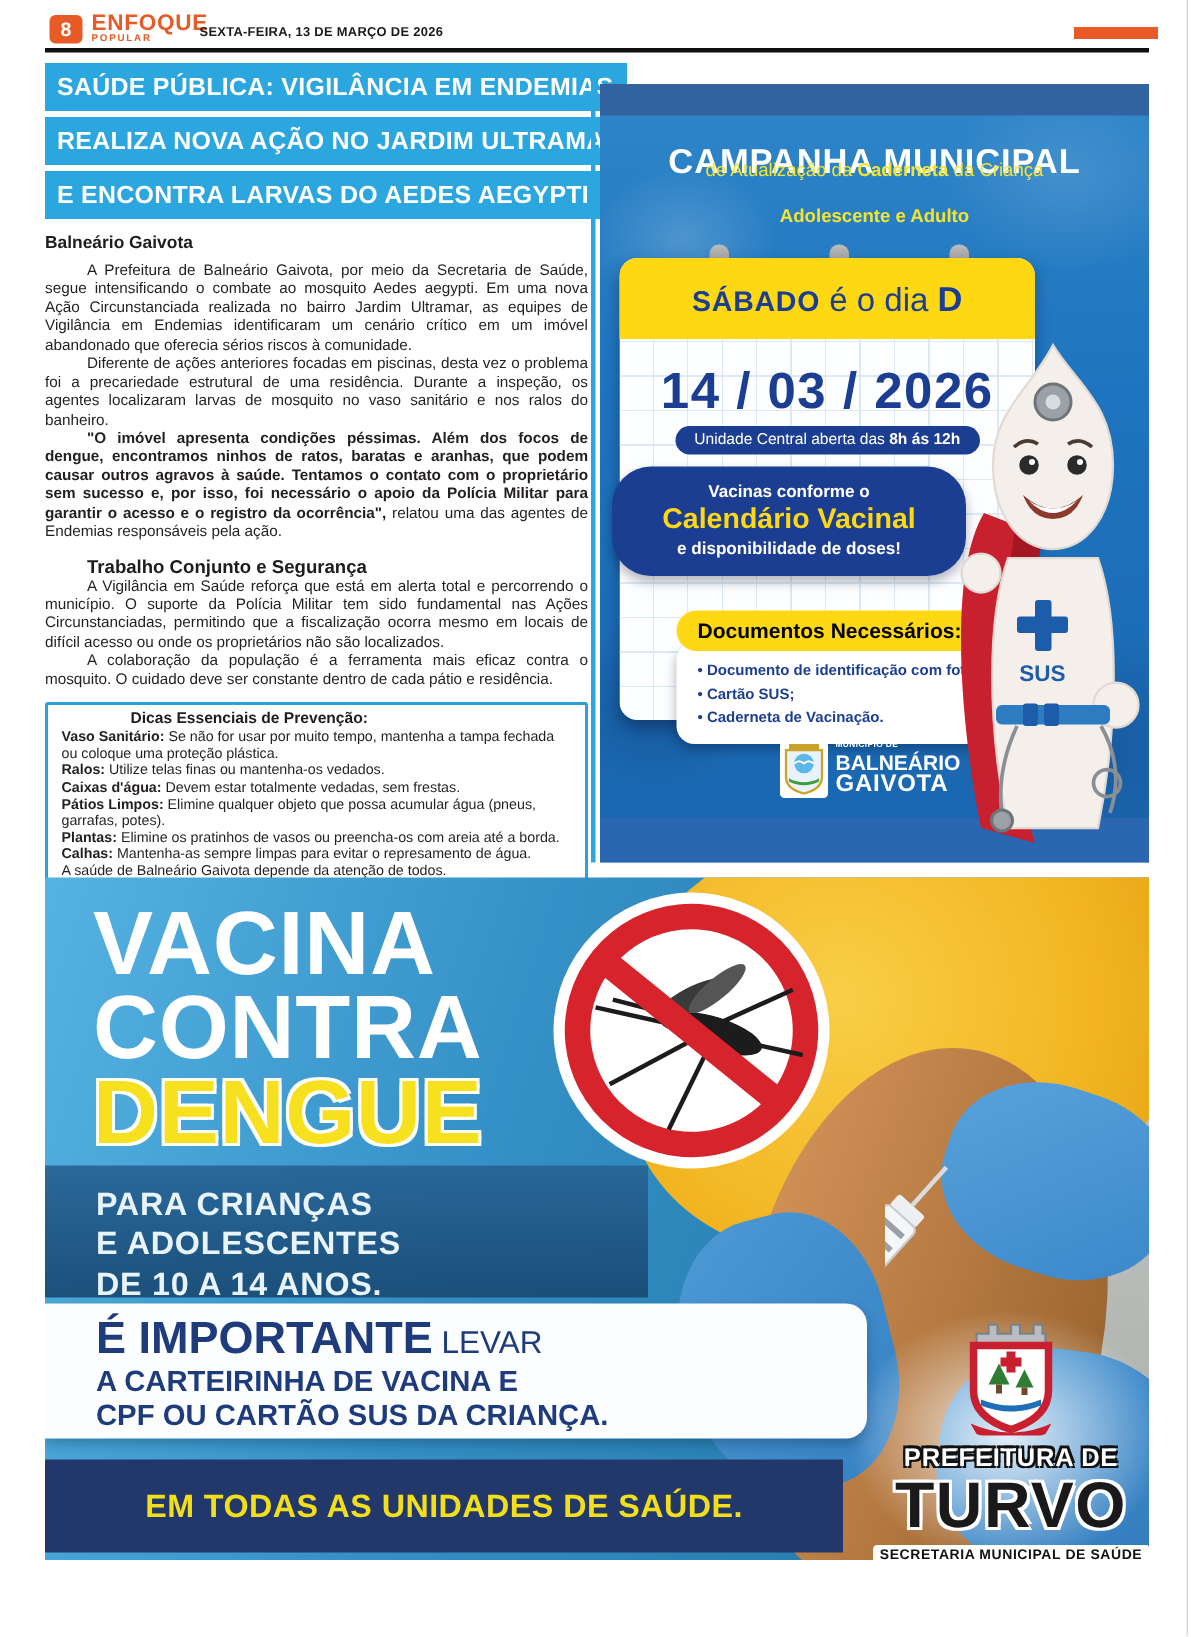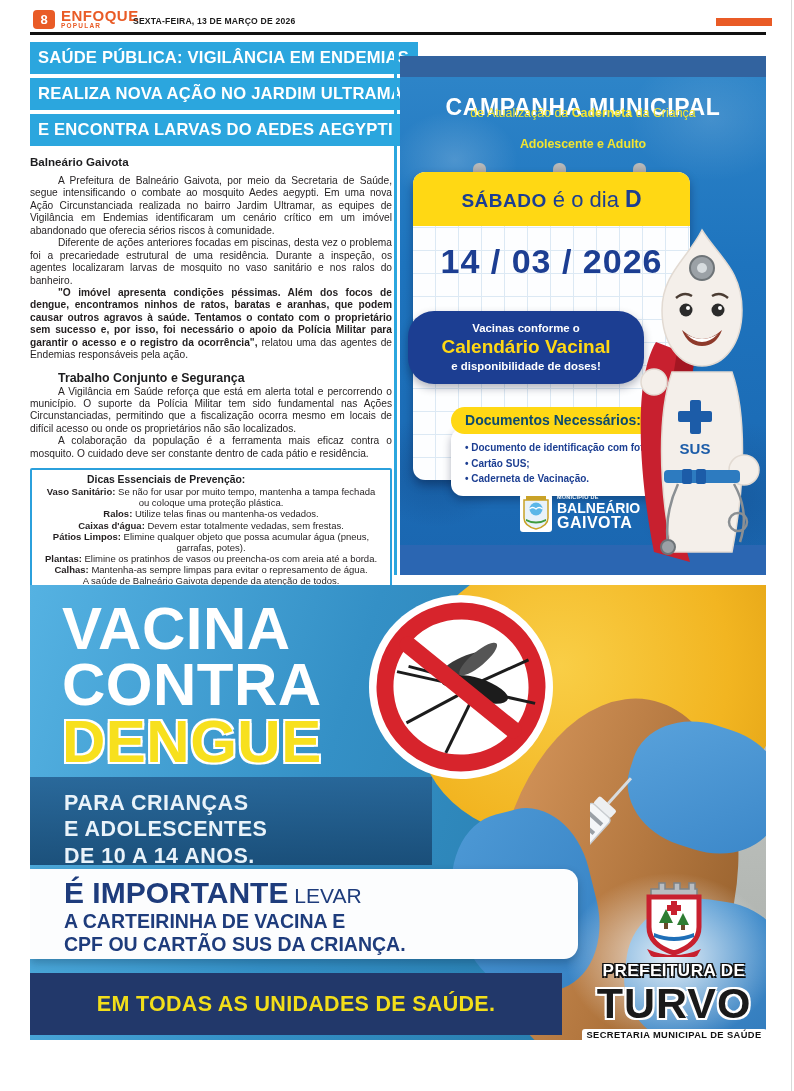--- a/index.html
+++ b/index.html
@@ -19,21 +19,21 @@
   #article{position:absolute;left:30px;top:42px;width:362px;}
   .hl-bar{display:table;background:#2BA6DE;color:#fff;font-weight:bold;font-size:16.6px;
     letter-spacing:.2px;padding:6px 9px 6px 8px;margin-bottom:4px;white-space:nowrap;}
   .byline{font-weight:bold;font-size:11.6px;margin:9px 0 7px 0;}
   .para{font-size:10.2px;line-height:1.22;text-align:justify;color:#231f20;}
   .ind{text-indent:28px;}
   .subhead{font-weight:bold;font-size:12.4px;margin:9px 0 1px 0;text-indent:28px;}
   .q{font-weight:bold;}
   .tips-box{margin-top:8px;border:2px solid #2BA0DC;border-radius:2px;padding:4px 9px 5px 9px;}
   .tips-title{font-weight:bold;font-size:10.4px;text-indent:46px;margin-bottom:1px;}
-  .tip{font-size:9.5px;line-height:1.17;color:#231f20;text-align:center;}
+  .tip{font-size:9.5px;line-height:1.17;color:#231f20;text-align:left;}
   .tip b{font-weight:bold;}
   .col-divider{position:absolute;left:394px;top:44px;width:3px;height:531px;background:#2BA6DE;}
   
   #ad1{position:absolute;left:400px;top:56px;width:366px;height:519px;overflow:hidden;
        background:linear-gradient(180deg,#2F86C9 0%,#1E74BE 40%,#1A66B0 100%);}
   #ad1 .texture{position:absolute;inset:0;
     background:radial-gradient(90px 70px at 15% 20%,rgba(255,255,255,.18),transparent 70%),
                radial-gradient(120px 90px at 85% 12%,rgba(255,255,255,.12),transparent 70%),
                radial-gradient(100px 80px at 10% 80%,rgba(10,40,90,.25),transparent 70%),
                radial-gradient(140px 110px at 90% 85%,rgba(10,40,90,.22),transparent 70%);}
@@ -58,21 +58,21 @@
     font-weight:900;font-size:34px;letter-spacing:1px;}
   .cal-pill{position:absolute;left:50%;transform:translateX(-50%);top:112px;background:#1C3E92;
     color:#fff;font-size:10.4px;padding:4px 13px;border-radius:13px;white-space:nowrap;}
   .cal-pill b{font-weight:800;}
   .info-box{position:absolute;left:8px;top:255px;width:224px;background:#1C3E92;border-radius:26px;
     padding:11px 6px 12px 6px;text-align:center;z-index:4;box-shadow:0 4px 8px rgba(0,10,40,.3);}
   .info-box .l1{color:#fff;font-size:11.4px;font-weight:600;}
   .info-box .l2{color:#FFD814;font-size:19px;font-weight:900;margin:2px 0;}
   .info-box .l3{color:#fff;font-size:11.4px;font-weight:700;}
   .docs-pill{position:absolute;left:51px;top:351px;width:204px;height:27px;background:#FFD814;
-    border-radius:14px;color:#0c4a6e;font-weight:900;font-size:14px;text-align:center;
+    border-radius:14px;color:#000000;font-weight:900;font-size:14px;text-align:center;
     line-height:27px;z-index:6;}
   .docs-box{position:absolute;left:51px;top:372px;width:208px;background:#fff;border-radius:12px;
     padding:12px 8px 9px 14px;z-index:5;box-shadow:0 4px 8px rgba(0,10,40,.3);}
   .doc-item{color:#1C3E92;font-size:10px;font-weight:600;line-height:1.55;}
   .doc-item::before{content:"• ";}
   .bg-logo{position:absolute;left:120px;top:438px;display:flex;align-items:center;z-index:7;}
   .bg-logo .txt{margin-left:5px;color:#fff;line-height:1;}
   .bg-logo .t1{font-size:5.5px;font-weight:700;letter-spacing:.3px;}
   .bg-logo .t2{font-size:14px;font-weight:900;}
   .bg-logo .t3{font-size:16px;font-weight:700;letter-spacing:.5px;}
@@ -167,20 +167,21 @@
     <div class="sub"><span>de Atualização da </span><b>Caderneta</b><span> da Criança</span></div>
     <div class="sub2">Adolescente e Adulto</div>
 
     <div class="ring" style="left:73px"></div>
     <div class="ring" style="left:153px"></div>
     <div class="ring" style="left:233px"></div>
 
     <div class="cal-card">
       <div class="cal-head"><span class="w1">SÁBADO</span><span class="w2"> é o dia </span><span class="w3">D</span></div>
       <div class="cal-date">14 / 03 / 2026</div>
+      <div class="cal-pill"><span>Unidade Central aberta das </span><b>8h ás 12h</b></div>
     </div>
 
     <div class="info-box">
       <div class="l1">Vacinas conforme o</div>
       <div class="l2">Calendário Vacinal</div>
       <div class="l3">e disponibilidade de doses!</div>
     </div>
 
     <div class="docs-pill">Documentos Necessários:</div>
     <div class="docs-box">

